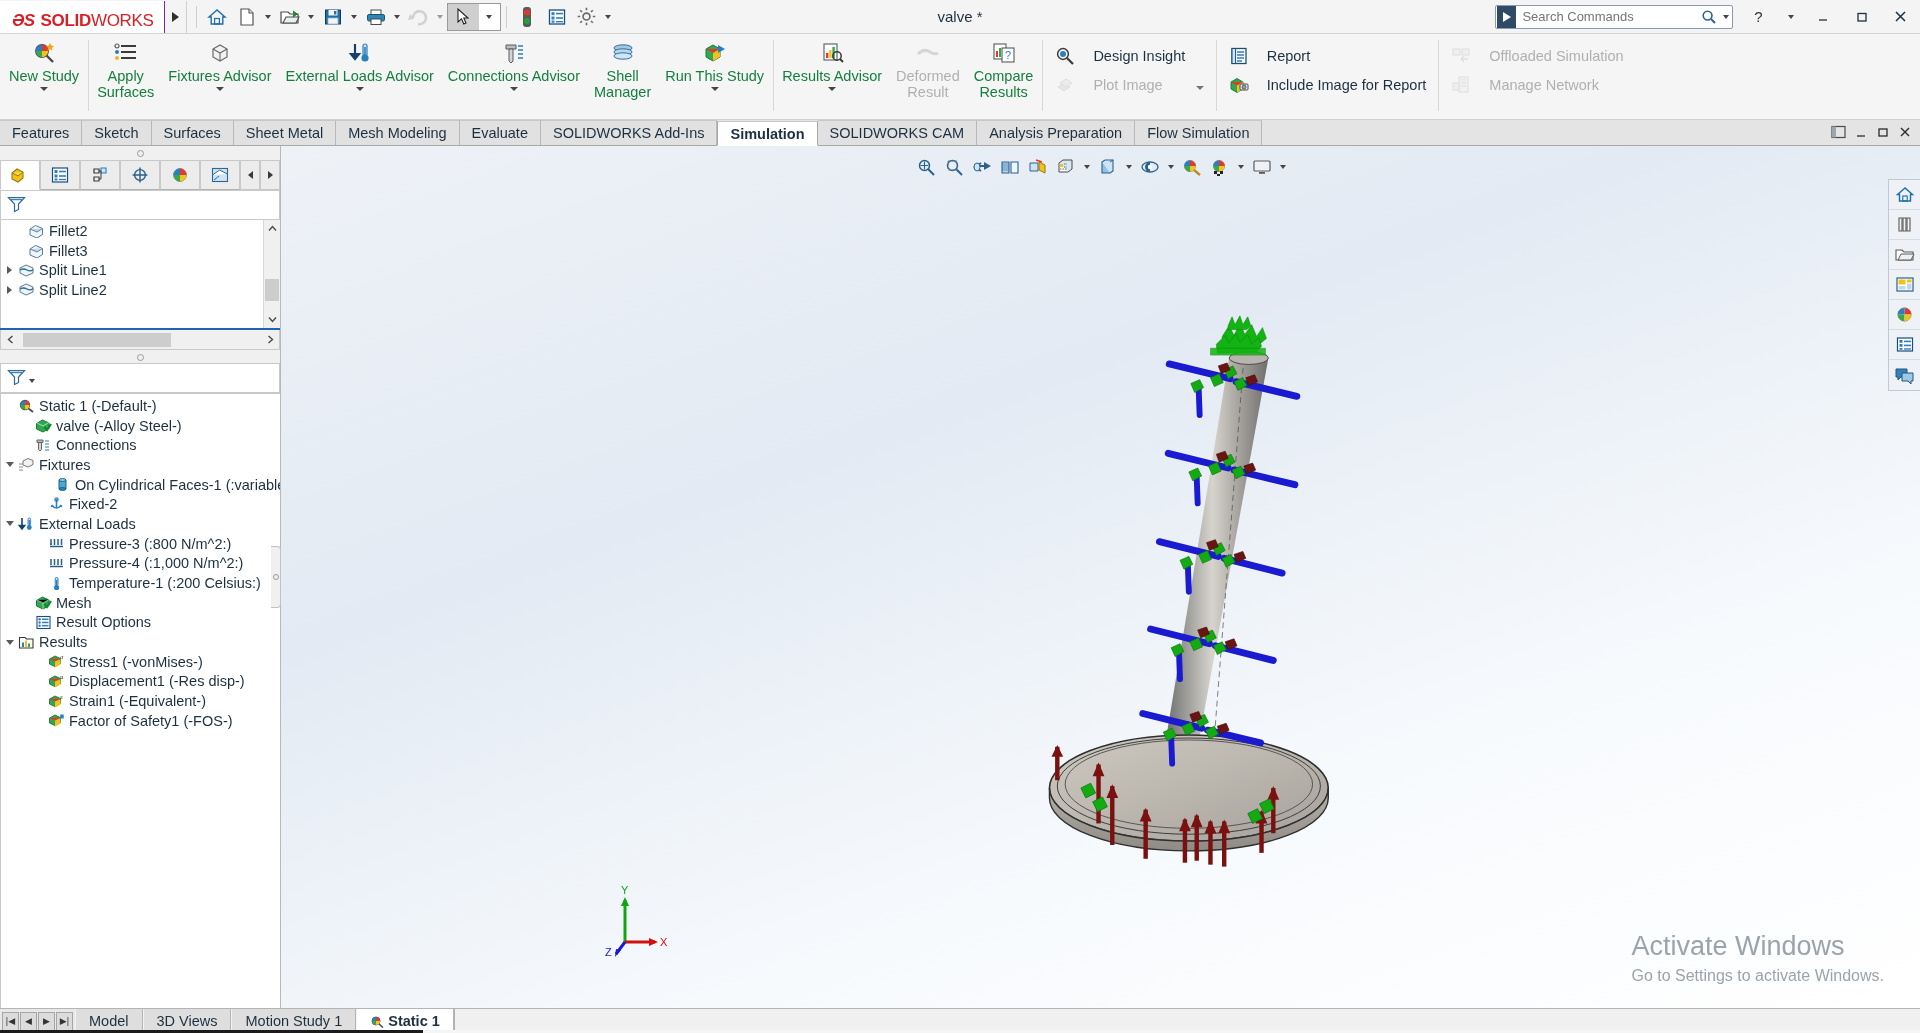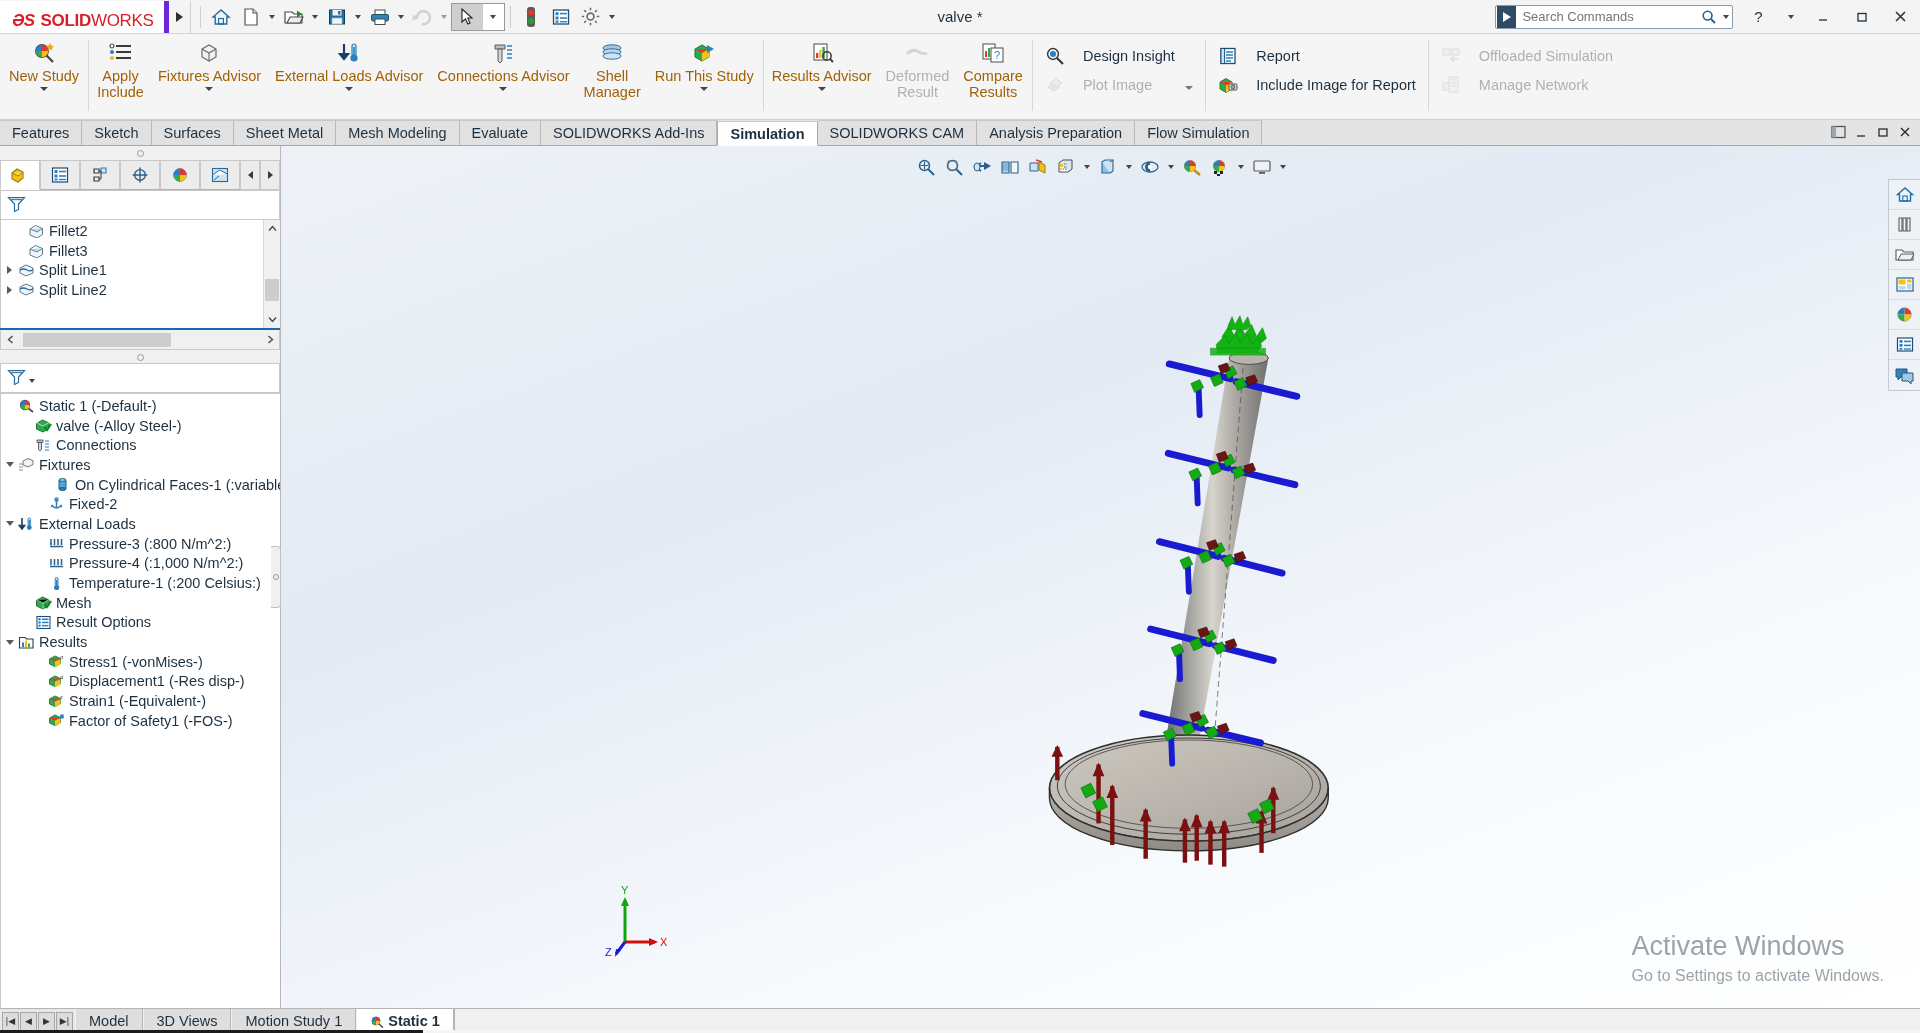--- a/index.html
+++ b/index.html
@@ -13,21 +13,21 @@
   }
   #app { position: relative; width: 1920px; height: 1033px; display: flex; flex-direction: column; }
 
   
   .titlebar {
     height: 34px; background: #f4f4f4; display: flex; align-items: center;
     border-bottom: 1px solid #d4d4d4; position: relative; flex: none;
   }
   .sw-logo {
     display:flex; align-items:center; height:32px; padding: 8px 10px 0 12px;
-    border-right:5px solid #6d28d9; background:#fff;
+    border-right:1px solid #6d28d9; background:#fff;
   }
   .sw-logo .ds { color:#d81f26; font-weight:bold; font-size:17px; font-style:italic; letter-spacing:-1px;}
   .sw-logo .sldwrks { font-weight:bold; font-size:17px; color:#d81f26; letter-spacing:-0.3px; margin-left:2px;}
   .sw-logo .sldwrks .wk { color:#d81f26; font-weight:normal; }
   .tb-arrow { width:22px; height:32px; display:flex; align-items:center; justify-content:center;
               border-right:1px solid #d0d0d0; background:#f4f4f4; }
   .tb-arrow:after { content:""; border-left:7px solid #2f2f2f; border-top:5px solid transparent;
                     border-bottom:5px solid transparent; }
   .tbgroup { display:flex; align-items:center; height:32px; padding:0 4px; }
   .tbtn { width:30px; height:30px; display:flex; align-items:center; justify-content:center; }
@@ -56,21 +56,21 @@
           font-size:15px; color:#1d3040; }
 
   
   .ribbon { height:86px; background:#f5f5f5; display:flex; align-items:stretch;
             border-bottom:1px solid #d0d0d0; flex:none; position:relative; }
   .rgroup { display:flex; align-items:flex-start; padding:3px 2px 0 2px; position:relative; }
   .rgroup + .rgroup:before { content:""; position:absolute; left:0; top:6px; bottom:8px; width:1px; background:#d8d8d8; }
   .ritem { display:flex; flex-direction:column; align-items:center; justify-content:flex-start;
            padding:3px 7px 0 7px; min-width:40px; text-align:center; line-height:1.12; cursor:default; }
   .ritem .ico { height:26px; display:flex; align-items:center; justify-content:center; margin-bottom:2px; }
-  .ritem .lbl { font-size:14.5px; color:#a16207; white-space:pre-line; }
+  .ritem .lbl { font-size:14.5px; color:#15803d; white-space:pre-line; }
   .ritem .dd:after { content:""; display:block; margin:3px auto 0 auto; border-top:4px solid #444;
                      border-left:4px solid transparent; border-right:4px solid transparent; }
   .ritem.disabled .lbl { color:#b0b0b0; }
   .ritem.disabled .ico { opacity:0.35; }
   .rstack { display:flex; flex-direction:column; padding:6px 4px 0 8px; gap:3px; }
   .rrow { display:flex; align-items:center; gap:17px; padding:2px 6px 2px 2px; font-size:14.5px; }
   .rrow.disabled { color:#b0b0b0; }
   .rrow.disabled .ico { opacity:0.35; }
   .rrow .ico { width:22px; height:22px; display:flex; align-items:center; justify-content:center; }
   .rrow .cdd { margin-left:auto; padding-left:16px; }
@@ -348,21 +348,21 @@
           <svg width="26" height="24" viewBox="0 0 26 24">
               <circle cx="4" cy="5" r="2" fill="none" stroke="#555" stroke-width="1.2"></circle>
               <circle cx="4" cy="11" r="2" fill="#2a7fc1"></circle>
               <circle cx="4" cy="17" r="2" fill="#f0b323"></circle>
               <rect x="8" y="4" width="15" height="2" fill="#3a3a3a"></rect>
               <rect x="8" y="10" width="15" height="2" fill="#3a3a3a"></rect>
               <rect x="8" y="16" width="15" height="2" fill="#3a3a3a"></rect>
             </svg>
         </span>
         <span class="lbl">Apply
-Include</span>
+Surfaces</span>
       </div>
       <div class="ritem">
         <span class="ico">
           <svg width="26" height="24" viewBox="0 0 26 24">
               <path d="M6 8 l7-4 7 4 v8 l-7 4 -7-4 Z" fill="#f2f2f2" stroke="#6a6a6a" stroke-width="1.2"></path>
               <path d="M6 8 l7 4 7-4 M13 12 v8" fill="none" stroke="#6a6a6a" stroke-width="1.1"></path>
             </svg>
         </span>
         <span class="lbl">Fixtures Advisor</span>
         <span class="dd"></span>

